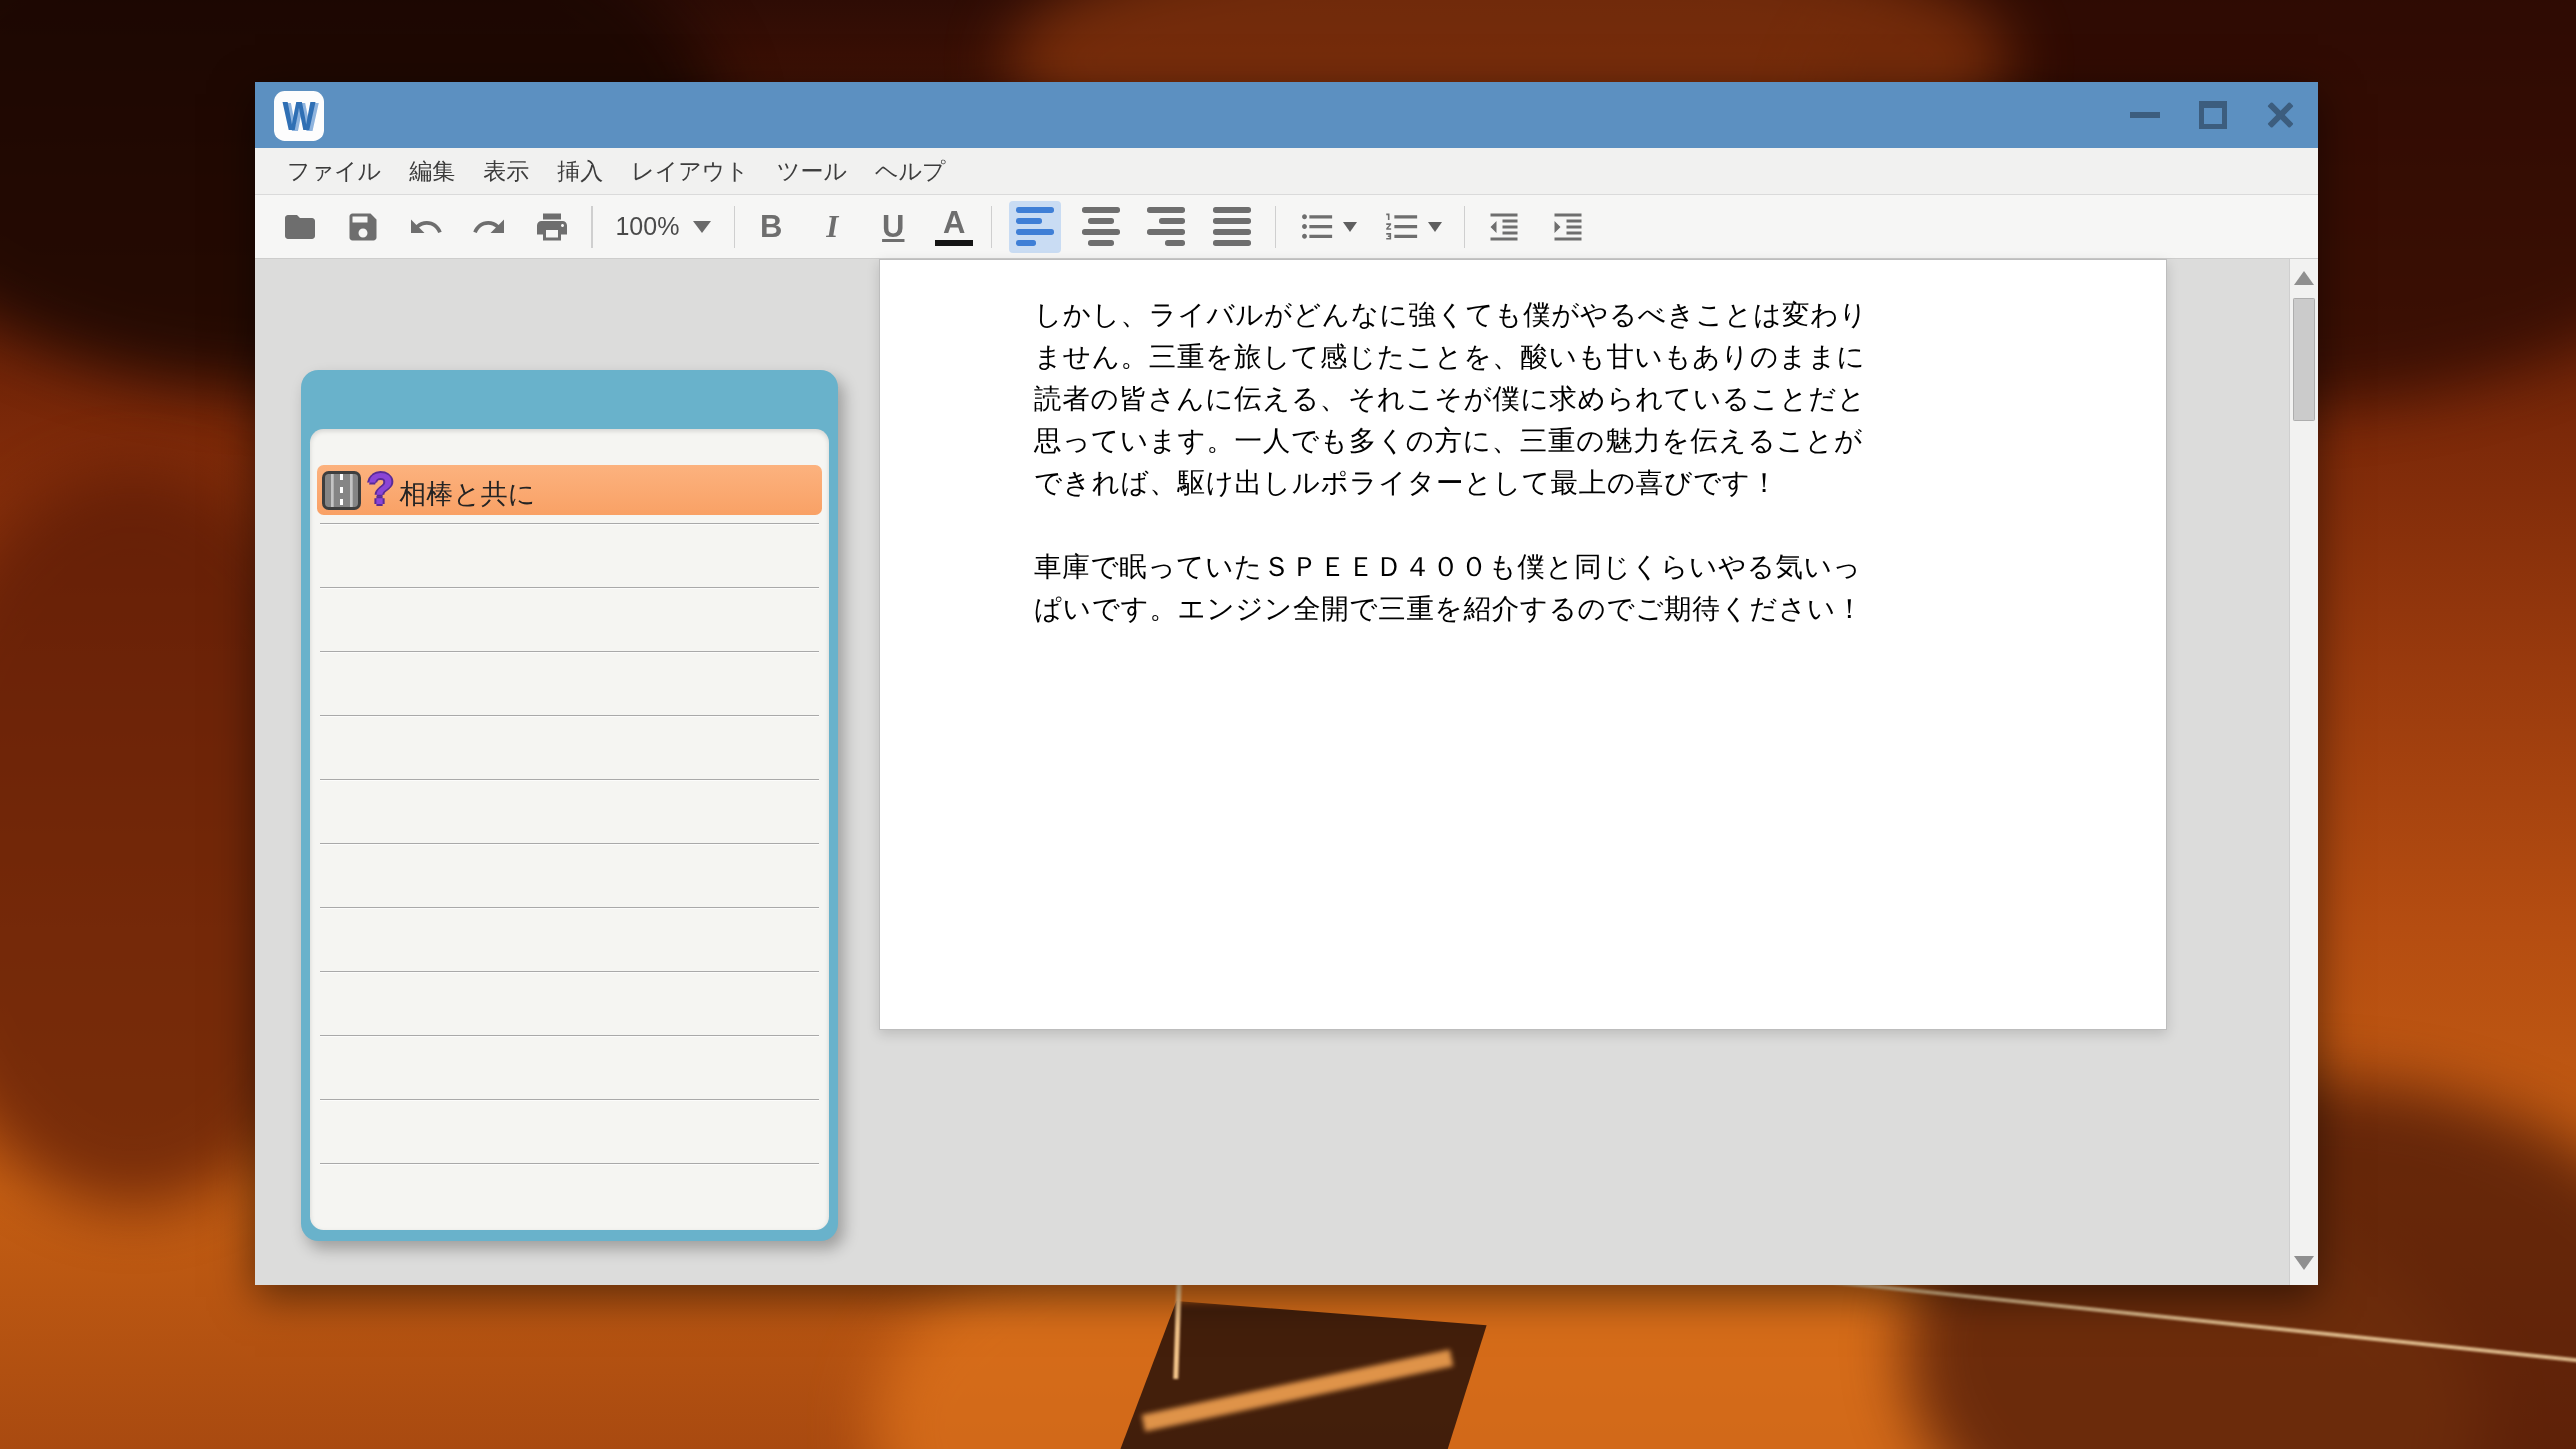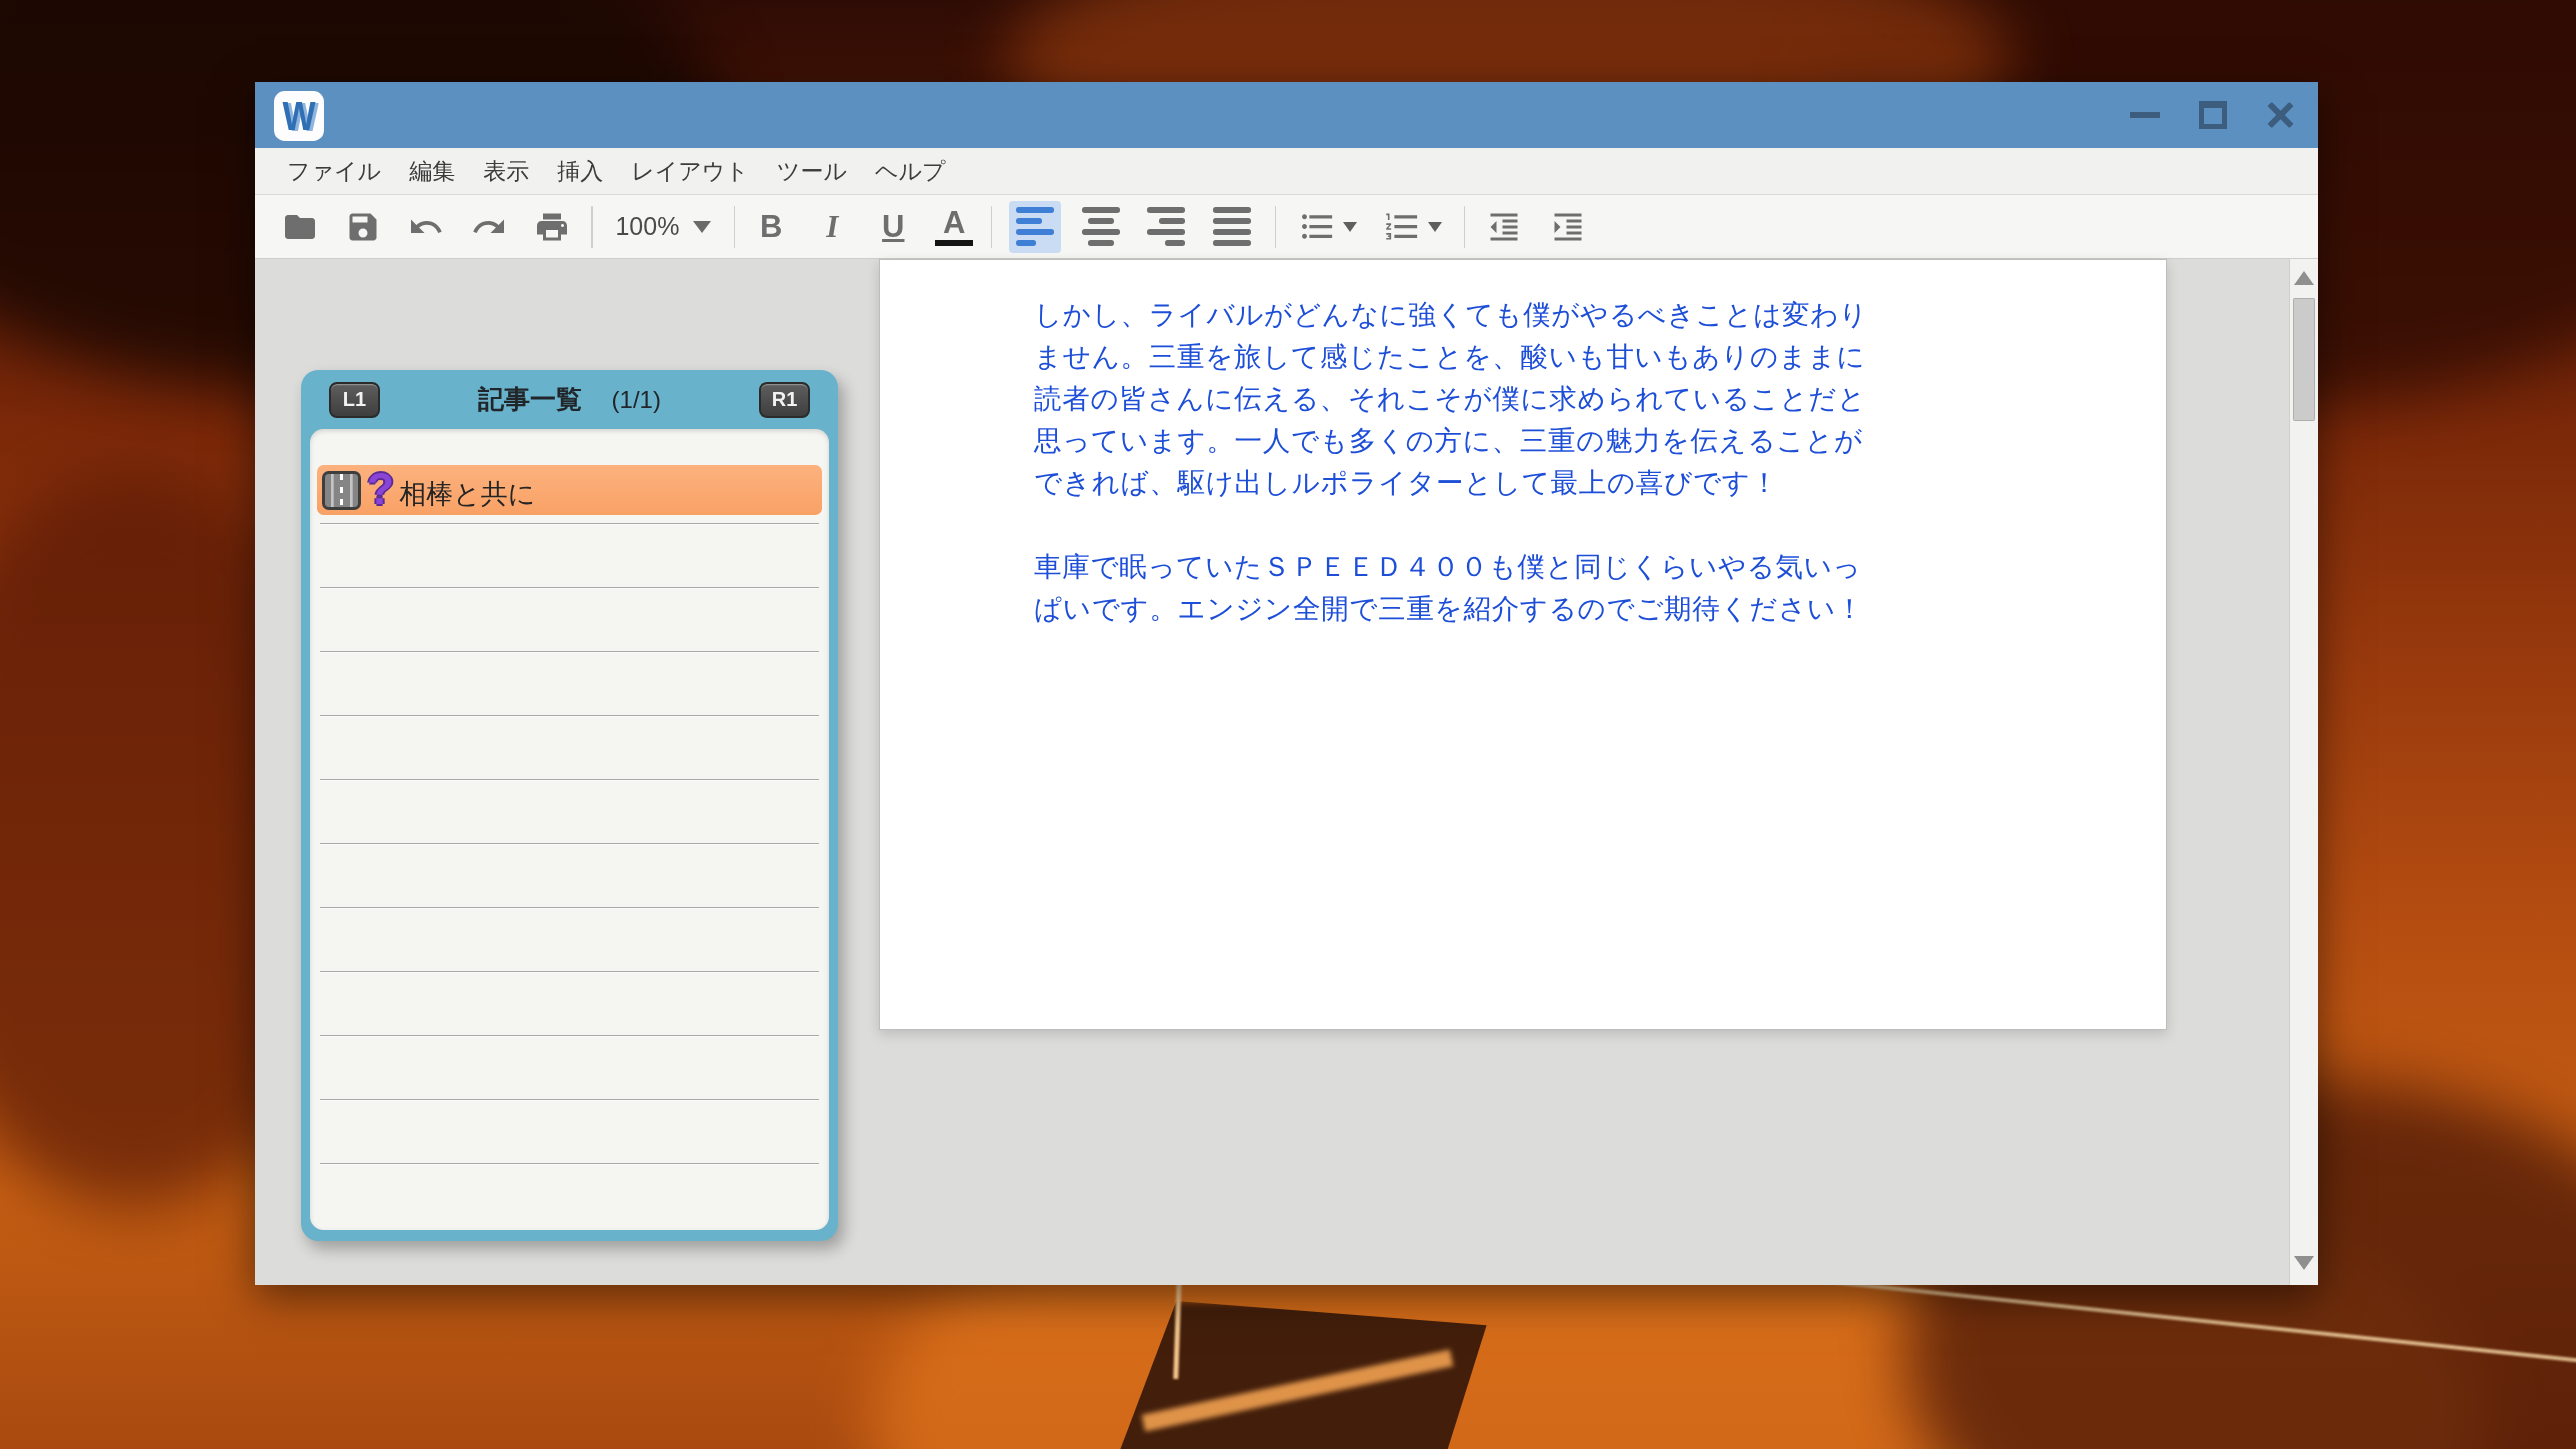--- a/index.html
+++ b/index.html
@@ -68,21 +68,21 @@
   .al-right i:nth-child(2){width:68%;margin-left:auto;} .al-right i:nth-child(4){width:52%;margin-left:auto;}
   .listbtn { display:flex; align-items:center; gap:6.7px; padding:0 4px; }
   .listbtn svg { width:39px; height:39px; fill:#6e6e6e; }
   .tri-sm { width:0; height:0; border-left:7.4px solid transparent; border-right:7.4px solid transparent; border-top:10px solid #5f5f5f; }
 
   
   .content { position:absolute; left:0; top:178px; right:0; bottom:0; background:#dcdcdb; }
   .page { position:absolute; left:624px; top:-1.3px; width:1288px; height:771px; background:#ffffff;
     border:0.7px solid #bdbdbd; box-shadow:0 4px 12px rgba(0,0,0,.15); }
   .doc { position:absolute; left:154px; right:101px; top:34px; font-size:27.5px; line-height:42px;
-    color:#1d4ed8; letter-spacing:0.7px; }
+    color:#000000; letter-spacing:0.7px; }
   .para + .para { margin-top:42px; }
 
   
   .vscroll { position:absolute; right:0; top:-1.3px; width:29.5px; height:1026px; background:#f2f2f1; border-left:0.7px solid #cfcfcf; }
   .sbtn { position:absolute; left:0; width:29.5px; height:39px; display:flex; align-items:center; justify-content:center; }
   .sbtn.up { top:0; } .sbtn.down { bottom:2.7px; }
   .tri-up-g { width:0; height:0; border-left:10.7px solid transparent; border-right:10.7px solid transparent; border-bottom:14.8px solid #8f8f8f; }
   .tri-dn-g { width:0; height:0; border-left:10.7px solid transparent; border-right:10.7px solid transparent; border-top:14.8px solid #8f8f8f; }
   .sthumb { position:absolute; left:3.4px; top:39px; width:22px; height:123px; background:#cbcbcb; border:0.7px solid #aeaeae; border-radius:1.3px; }
 
@@ -303,28 +303,20 @@
       </div>
     </div>
   </div>
 
   <div id="panel">
     <div class="chevwrap">
       <div class="chev cg"></div>
       <div class="chev c2"></div>
       <div class="chev c1"></div>
     </div>
-    <div class="panel-head">
-      <div class="bumper">L1</div>
-      <div class="head-center">
-        <span class="panel-title">記事一覧</span>
-        <span class="page-ind">(1/1)</span>
-      </div>
-      <div class="bumper">R1</div>
-    </div>
     <div class="panel-body">
       <div class="rows">
         <div class="row selected">
           <div class="sel-pill">
             <span class="road-ic"></span>
             <span class="q-ic">?</span>
             <span class="row-label">相棒と共に</span>
           </div>
         </div>
         <div class="row"></div>

